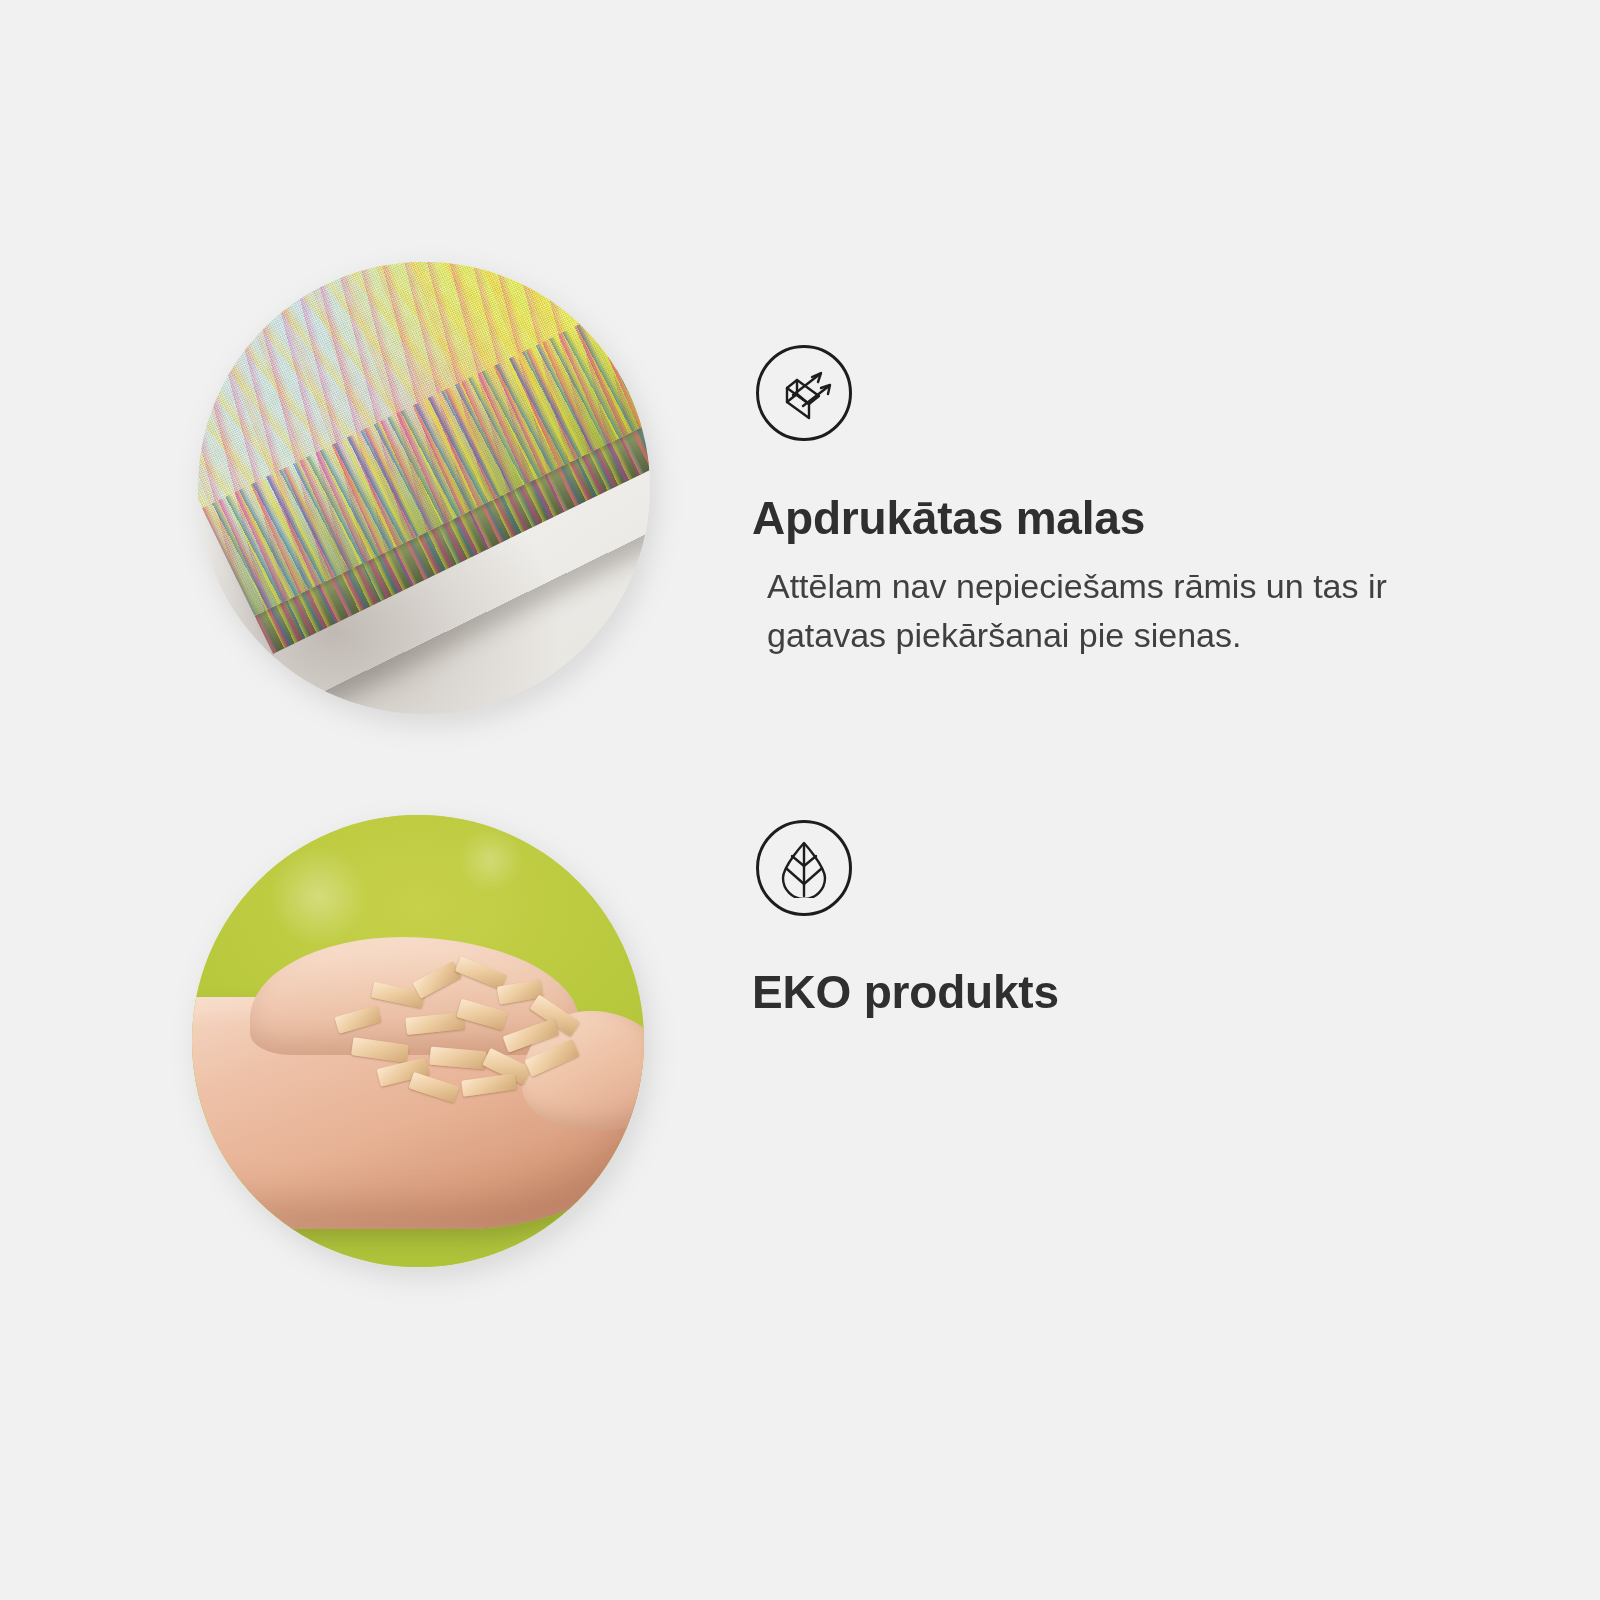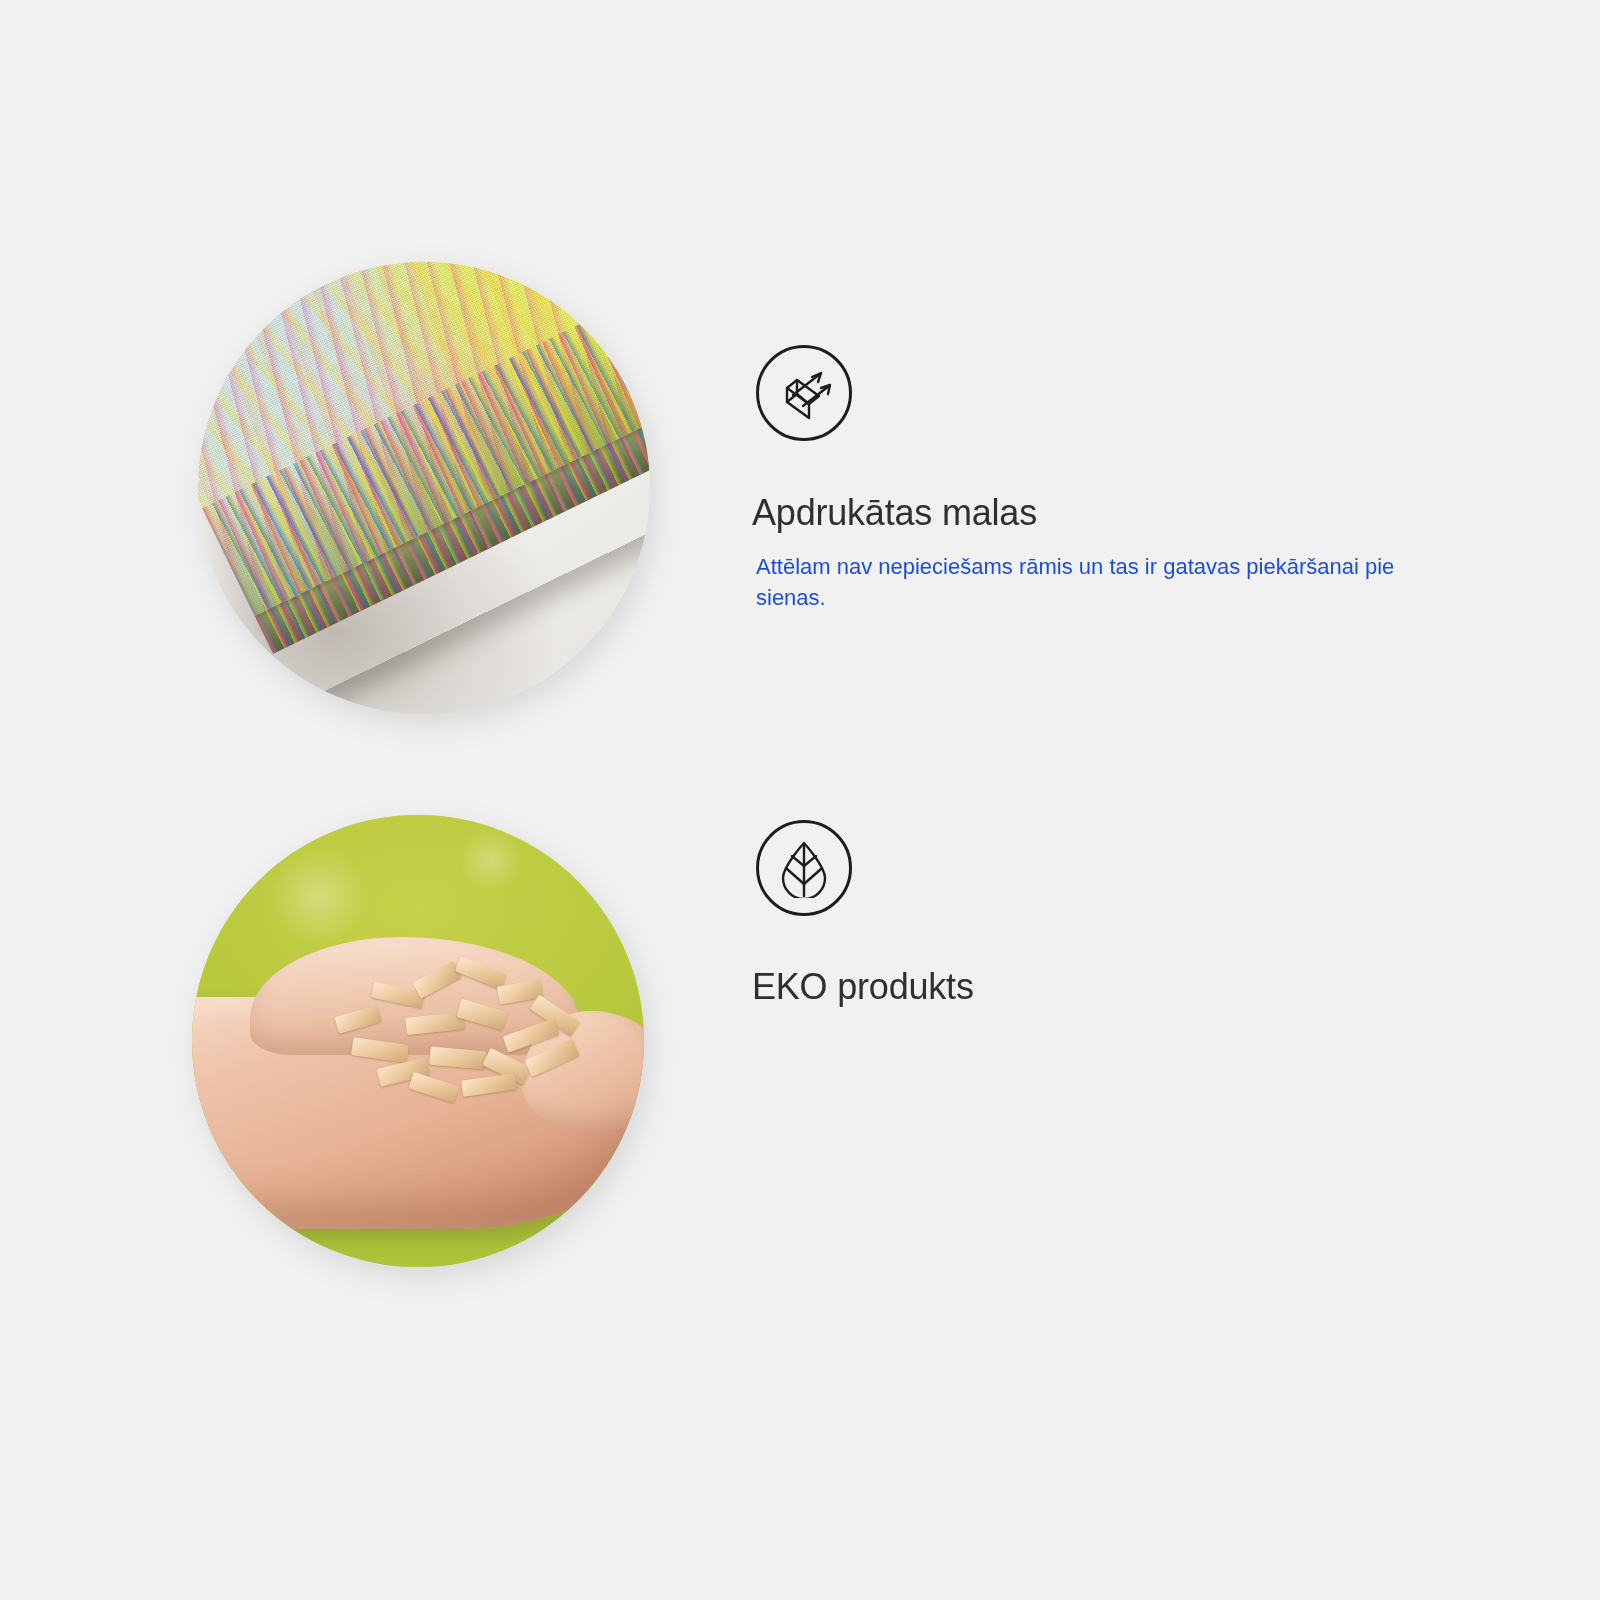--- a/index.html
+++ b/index.html
@@ -194,32 +194,32 @@
     display: flex;
     align-items: center;
     justify-content: center;
     margin-left: 4px;
   }
   .icon-badge svg { display: block; }
 
   .feature-title {
     margin: 0;
     color: #2f2f2f;
-    font-size: 36px;
-    font-weight: normal;
+    font-size: 46px;
+    font-weight: bold;
     letter-spacing: -0.2px;
     line-height: 1.1;
   }
   .title-1 { margin-top: 52px; }
   .title-2 { margin-top: 51px; }
 
   .feature-desc {
-    margin: 4px;
-    color: #1d4ed8;
-    font-size: 22px;
+    margin: 15px;
+    color: #404040;
+    font-size: 34px;
     line-height: 1.44;
     max-width: 712px;
   }
   .desc-1 { margin-top: 18px; }
   .desc-2 { margin-top: 15px; }
 </style>
 </head>
 <body>
 
 <div class="page">

